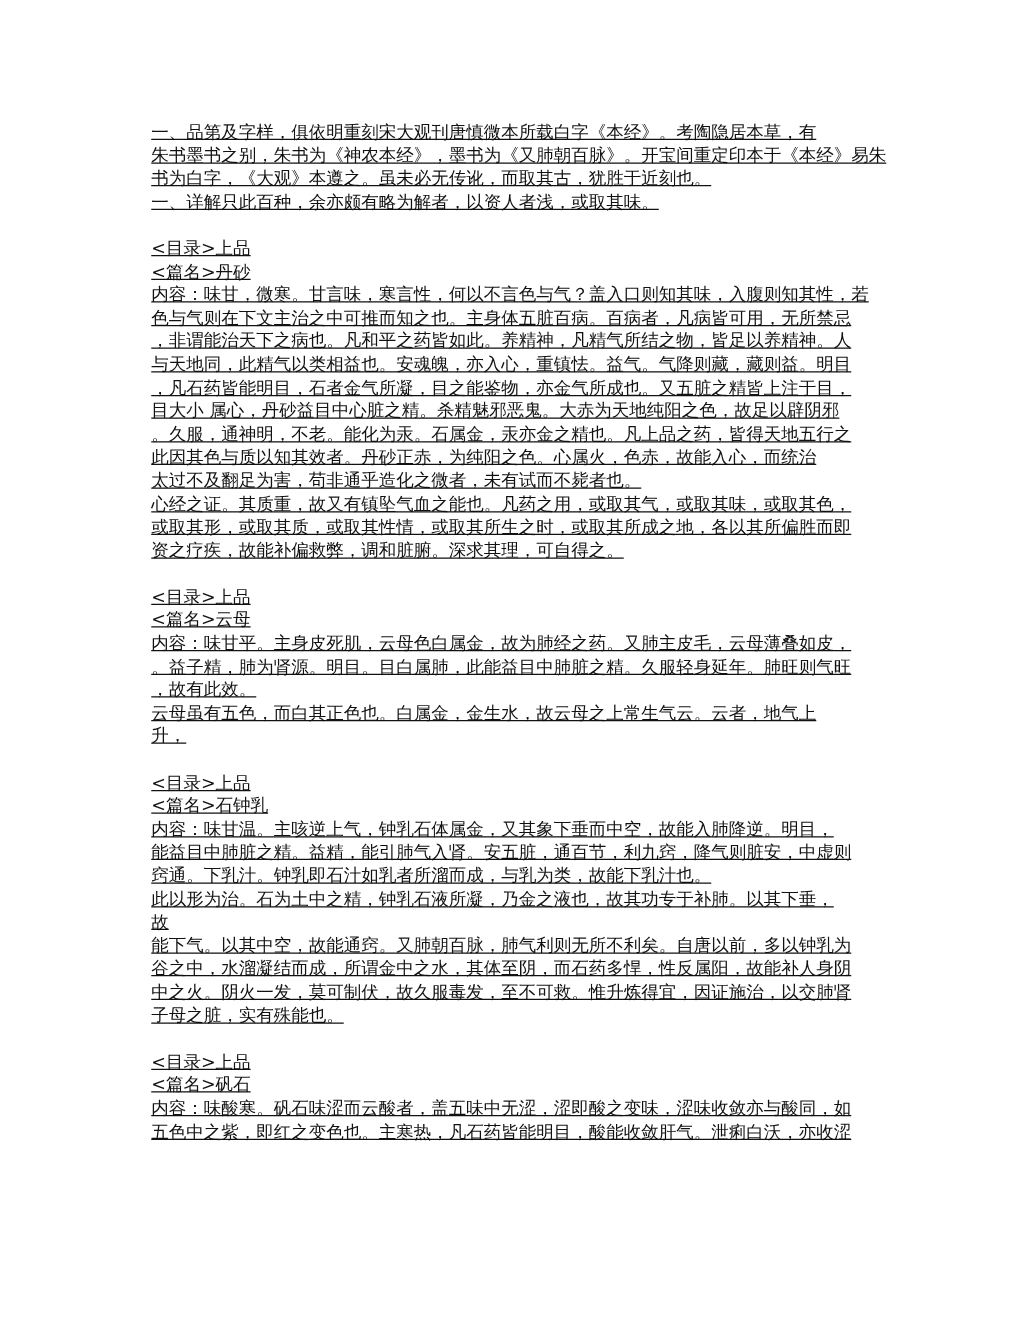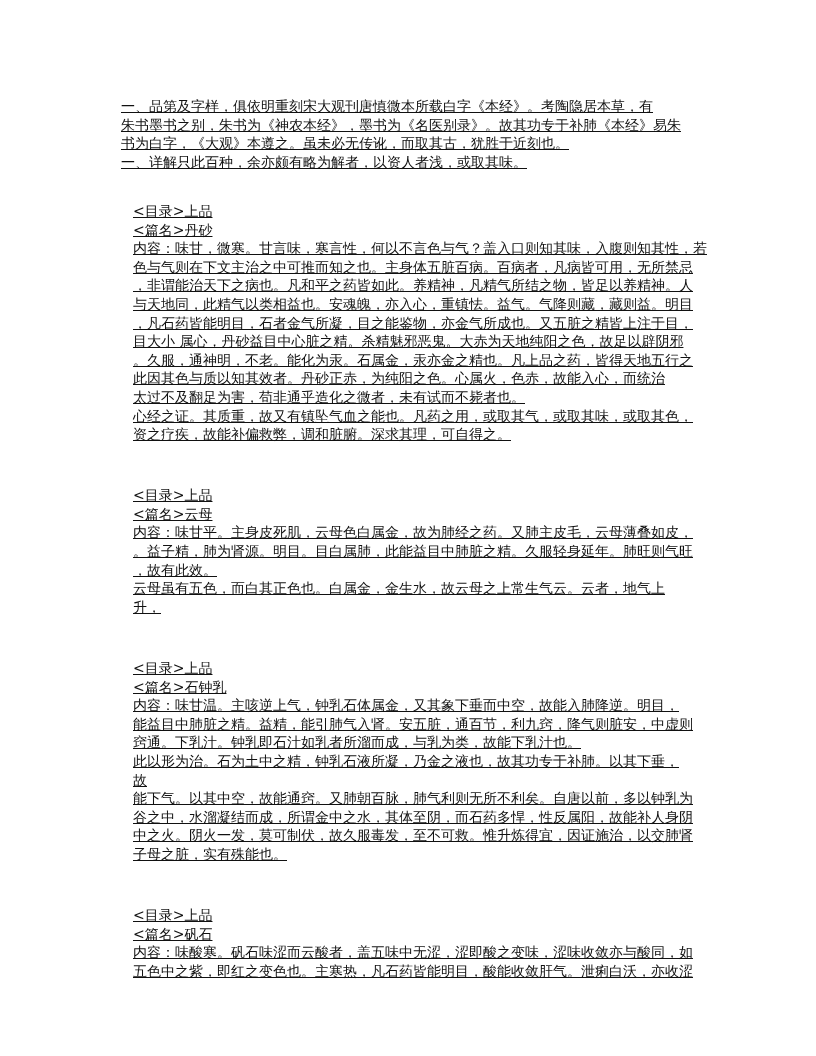--- a/index.html
+++ b/index.html
@@ -10,47 +10,48 @@
     top: 97px;
     width: 590px;
     font-family: "DejaVu Serif", "Liberation Serif", serif;
     font-size: 14px;
     line-height: 18.6px;
     color: #111111;
     text-decoration: underline;
   }
   .line { white-space: pre; height: 18.6px; overflow: visible; }
   .blank { height: 18.6px; }
-  .entry { margin: 12px; }
+  .entry { margin: 0; }
 </style>
 </head>
 <body>
 
 <div class="page">
   <div>
     <div class="line">一、品第及字样，俱依明重刻宋大观刊唐慎微本所载白字《本经》。考陶隐居本草，有</div>
-    <div class="line">朱书墨书之别，朱书为《神农本经》，墨书为《名医别录》。故其功专于补肺《本经》易朱</div>
+    <div class="line">朱书墨书之别，朱书为《神农本经》，墨书为《又肺朝百脉》。开宝间重定印本于《本经》易朱</div>
     <div class="line">书为白字，《大观》本遵之。虽未必无传讹，而取其古，犹胜于近刻也。</div>
     <div class="line">一、详解只此百种，余亦颇有略为解者，以资人者浅，或取其味。</div>
   </div>
   <div class="blank"></div>
 
   <div class="entry">
     <div class="line">&lt;目录&gt;上品</div>
     <div class="line">&lt;篇名&gt;丹砂</div>
     <div class="line">内容：味甘，微寒。甘言味，寒言性，何以不言色与气？盖入口则知其味，入腹则知其性，若</div>
     <div class="line">色与气则在下文主治之中可推而知之也。主身体五脏百病。百病者，凡病皆可用，无所禁忌</div>
     <div class="line">，非谓能治天下之病也。凡和平之药皆如此。养精神，凡精气所结之物，皆足以养精神。人</div>
     <div class="line">与天地同，此精气以类相益也。安魂魄，亦入心，重镇怯。益气。气降则藏，藏则益。明目</div>
     <div class="line">，凡石药皆能明目，石者金气所凝，目之能鉴物，亦金气所成也。又五脏之精皆上注于目，</div>
     <div class="line">目大小 属心，丹砂益目中心脏之精。杀精魅邪恶鬼。大赤为天地纯阳之色，故足以辟阴邪</div>
     <div class="line">。久服，通神明，不老。能化为汞。石属金，汞亦金之精也。凡上品之药，皆得天地五行之</div>
     <div class="line">此因其色与质以知其效者。丹砂正赤，为纯阳之色。心属火，色赤，故能入心，而统治</div>
     <div class="line">太过不及翻足为害，苟非通乎造化之微者，未有试而不毙者也。</div>
     <div class="line">心经之证。其质重，故又有镇坠气血之能也。凡药之用，或取其气，或取其味，或取其色，</div>
+    <div class="line">或取其形，或取其质，或取其性情，或取其所生之时，或取其所成之地，各以其所偏胜而即</div>
     <div class="line">资之疗疾，故能补偏救弊，调和脏腑。深求其理，可自得之。</div>
   </div>
   <div class="blank"></div>
 
   <div class="entry">
     <div class="line">&lt;目录&gt;上品</div>
     <div class="line">&lt;篇名&gt;云母</div>
     <div class="line">内容：味甘平。主身皮死肌，云母色白属金，故为肺经之药。又肺主皮毛，云母薄叠如皮，</div>
     <div class="line">。益子精，肺为肾源。明目。目白属肺，此能益目中肺脏之精。久服轻身延年。肺旺则气旺</div>
     <div class="line">，故有此效。</div>

